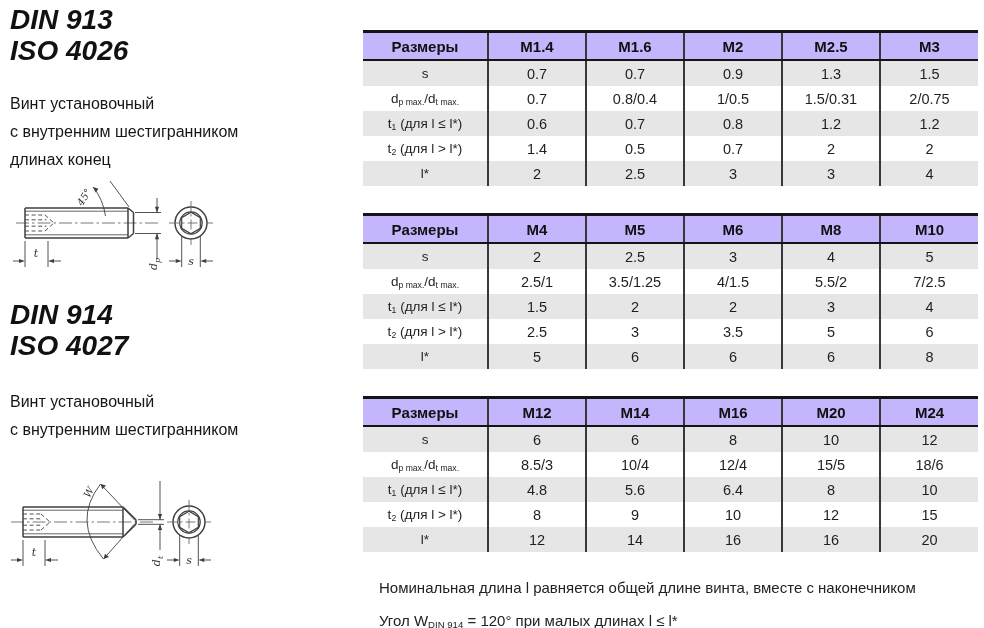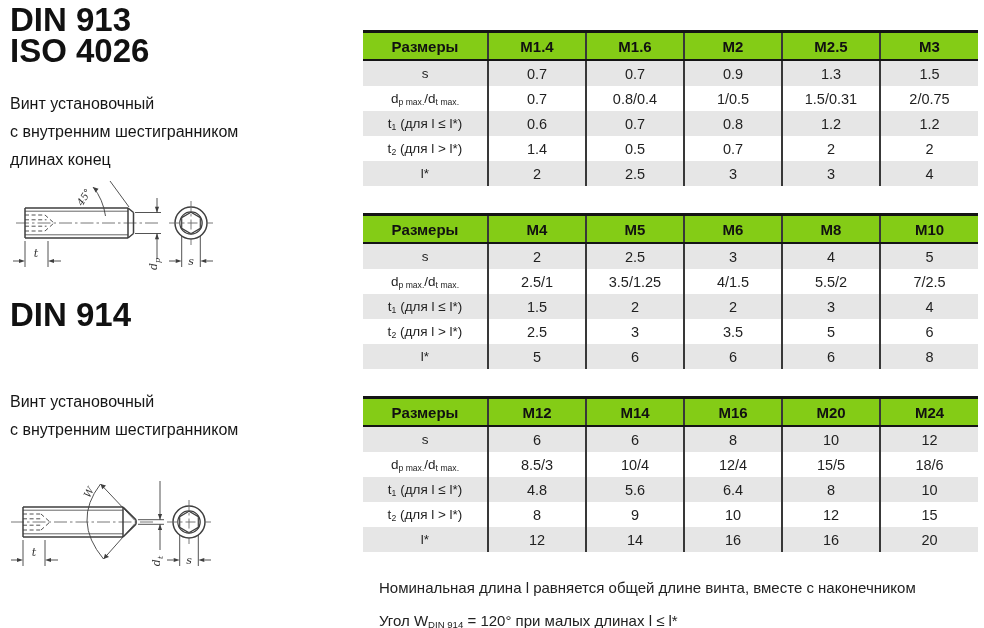--- a/index.html
+++ b/index.html
@@ -2,42 +2,42 @@
 <html><head>
 <meta charset="utf-8">
 <style>
   html,body{margin:0;padding:0;background:#ffffff;}
   body{
     width:984px;height:628px;position:relative;overflow:hidden;
     font-family:"Liberation Sans",sans-serif;color:#1c1c1c;
   }
   
   .left-panel{position:absolute;left:0;top:0;width:360px;height:628px;}
-  .std-heading{position:absolute;left:10px;font-size:33px;font-weight:bold;
-    line-height:31px;color:#111;}
+  .std-heading{position:absolute;left:10px;font-size:28px;font-weight:bold;
+    line-height:31px;color:#111;font-style:italic;}
   .std-1{top:4px;}
   .std-2{top:299px;}
   .desc{position:absolute;left:10px;font-size:16px;line-height:28px;color:#161616;}
   .desc-1{top:90px;}
   .desc-2{top:388px;}
   .drawing{position:absolute;}
   .drawing-1{left:8px;top:175px;}
   .drawing-2{left:5px;top:468px;}
   .svg-dim-text{font-family:"DejaVu Serif",serif;font-style:italic;font-size:11px;fill:#333;}
   .svg-ang-text{font-family:"DejaVu Serif",serif;font-style:italic;font-size:10px;fill:#333;}
   
   .right-panel{position:absolute;left:363px;top:30px;width:615px;}
   table.dim-table{
     border-collapse:collapse;table-layout:fixed;width:615px;margin:0 0 27px 0;
   }
   table.dim-table th,table.dim-table td{
     text-align:center;vertical-align:middle;padding:0 2px;
   }
   table.dim-table th{
-    background:#84cc16;font-weight:bold;font-size:15px;color:#111;
+    background:#c4b5fd;font-weight:bold;font-size:15px;color:#111;
     height:26px;border-top:3px solid #141414;border-bottom:2px solid #141414;
   }
   table.dim-table td{height:25px;font-size:14.5px;color:#1f1f1f;}
   table.dim-table th:first-child,table.dim-table td:first-child{width:120px;}
   table.dim-table th + th,table.dim-table td + td{border-left:2px solid #383838;}
   table.dim-table tbody tr:nth-child(odd){background:#e6e6e6;}
   table.dim-table tbody tr:nth-child(even){background:#ffffff;}
   table.dim-table td.lblcol{font-size:13.5px;}
   .subsc{font-size:0.64em;vertical-align:-0.22em;}
   
@@ -89,20 +89,21 @@
       <polygon points="192.3,86 198.3,83.9 198.3,88.1" fill="#3f3f3f" stroke="none"></polygon>
     </g>
     <text class="svg-ang-text" x="79" y="24" text-anchor="middle" transform="rotate(-57 79 24)">45°</text>
     <text class="svg-dim-text" x="149" y="89" text-anchor="middle" transform="rotate(-90 149 89)"><tspan>d</tspan><tspan font-size="8" dy="2.5">p</tspan></text>
     <text class="svg-dim-text" x="28" y="82" text-anchor="middle">t</text>
     <text class="svg-dim-text" x="183" y="89.5" text-anchor="middle">s</text>
   </svg>
 
   <div class="std-heading std-2">
     <div>DIN 914</div>
+    <div>ISO 4027</div>
   </div>
 
   <div class="desc desc-2">
     <div>Винт установочный</div>
     <div>с внутренним шестигранником</div>
   </div>
 
   <svg class="drawing drawing-2" width="225" height="120" viewBox="0 0 225 120">
     <g stroke="#3f3f3f" fill="none" stroke-width="1.1">
       <path d="M6 54 H150" stroke="#6a6a6a" stroke-width="0.9" stroke-dasharray="13 3 2.5 3"></path>

